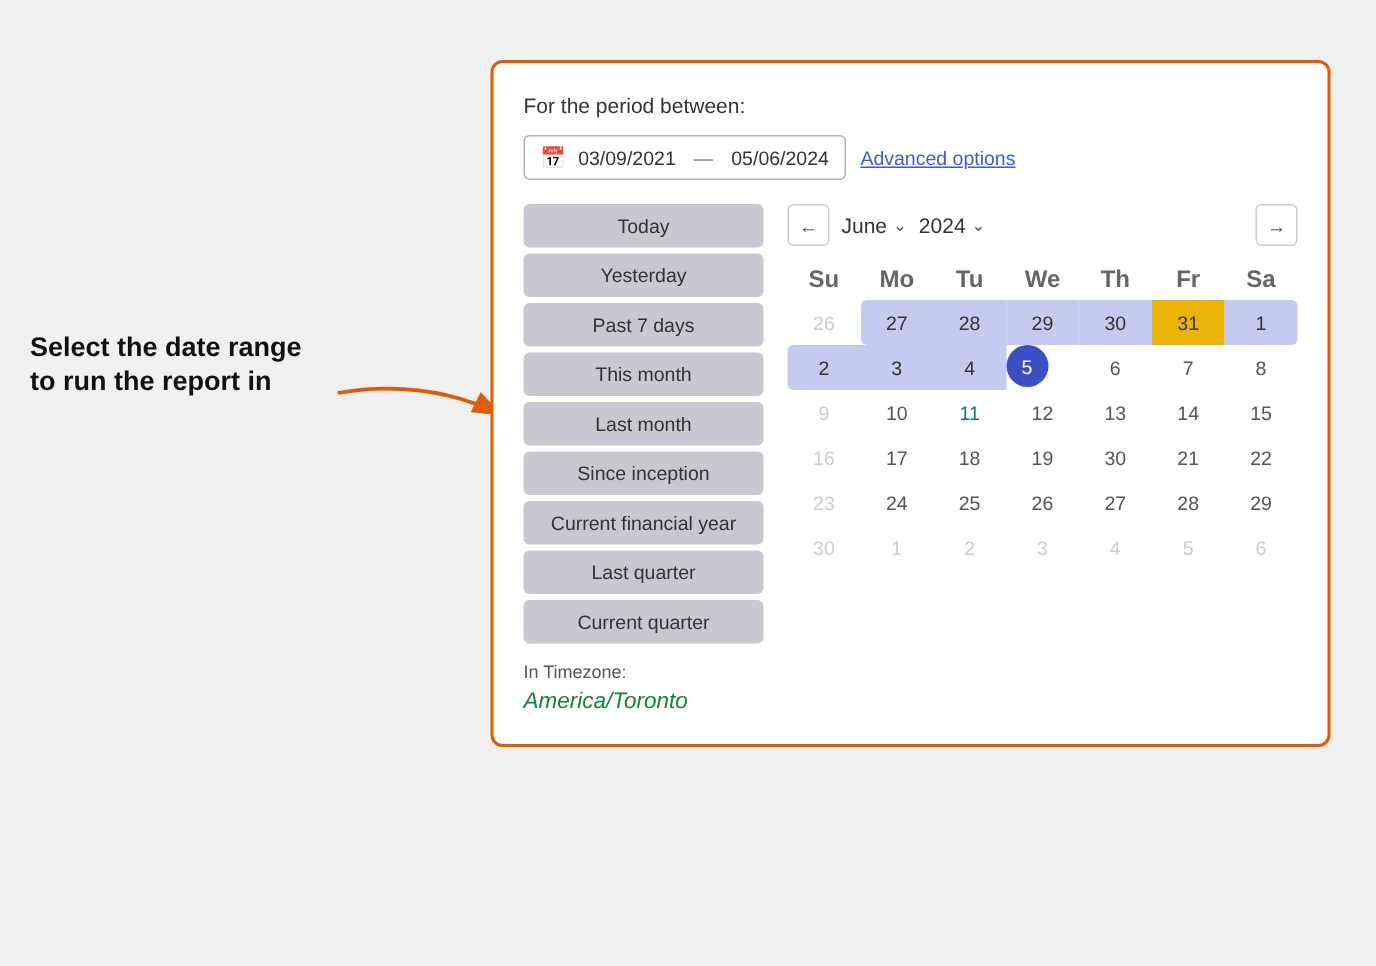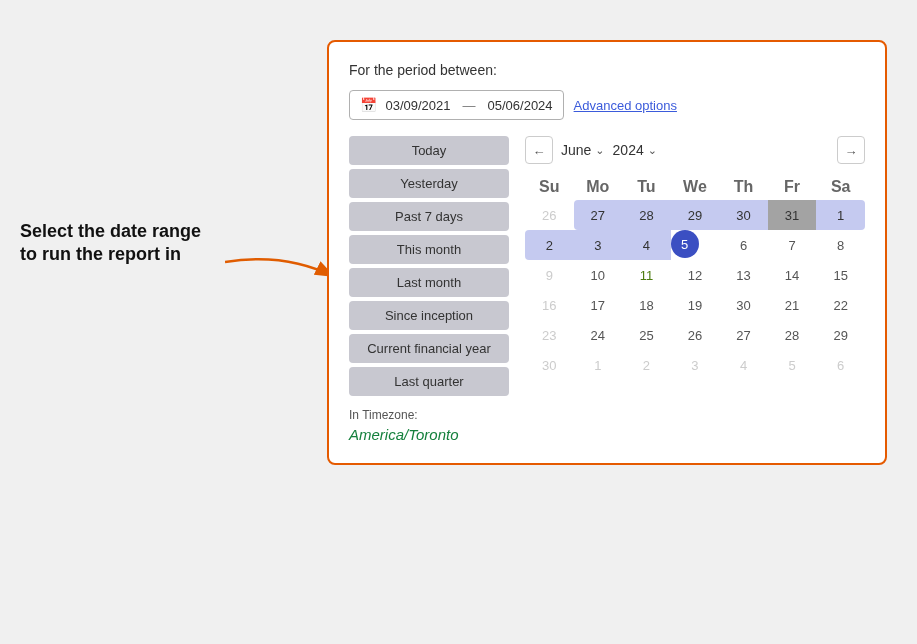--- a/index.html
+++ b/index.html
@@ -244,20 +244,21 @@
 
       <div class="quick-options">
         <button class="quick-option-btn">Today</button>
         <button class="quick-option-btn">Yesterday</button>
         <button class="quick-option-btn">Past 7 days</button>
         <button class="quick-option-btn">This month</button>
         <button class="quick-option-btn">Last month</button>
         <button class="quick-option-btn">Since inception</button>
         <button class="quick-option-btn">Current financial year</button>
         <button class="quick-option-btn">Last quarter</button>
+        <button class="quick-option-btn">Current quarter</button>
         <div class="timezone-label">In Timezone:</div>
         <div class="timezone-value">America/Toronto</div>
       </div>
 
       <div class="calendar">
         <div class="calendar-header">
           <button class="cal-nav-btn">←</button>
           <div class="cal-month-select">
             <span>June</span>
             <span class="chevron">⌄</span>
@@ -283,36 +284,36 @@
               <th>Sa</th>
             </tr>
           </thead>
           <tbody id="calendar-body">
           <tr>
                 <td style="color: rgb(204, 204, 204);">26</td>
                 <td style="background: rgb(197, 202, 240); color: rgb(51, 51, 51); border-radius: 4px 0px 0px 4px;">27</td>
                 <td style="background: rgb(197, 202, 240); color: rgb(51, 51, 51); border-radius: 0px;">28</td>
                 <td style="background: rgb(197, 202, 240); color: rgb(51, 51, 51); border-radius: 0px;">29</td>
                 <td style="background: rgb(197, 202, 240); color: rgb(51, 51, 51); border-radius: 0px;">30</td>
-                <td style="background: #a3a3a3; color: rgb(51, 51, 51); border-radius: 0px;">31</td>
+                <td style="background: #eab308; color: rgb(51, 51, 51); border-radius: 0px;">31</td>
                 <td style="background: rgb(197, 202, 240); color: rgb(51, 51, 51); border-radius: 0px 4px 4px 0px;">1</td>
               </tr>
               <tr>
                 <td style="background: rgb(197, 202, 240); color: rgb(51, 51, 51); border-radius: 4px 0px 0px 4px;">2</td>
                 <td style="background: rgb(197, 202, 240); color: rgb(51, 51, 51); border-radius: 0px;">3</td>
                 <td style="background: rgb(197, 202, 240); color: rgb(51, 51, 51); border-radius: 0px;">4</td>
                 <td style="background: rgb(59, 79, 194); color: white; border-radius: 50%; width: 28px; height: 28px; display: inline-flex; align-items: center; justify-content: center;">5</td>
                 <td style="color: rgb(85, 85, 85);">6</td>
                 <td style="color: rgb(85, 85, 85);">7</td>
                 <td style="color: rgb(85, 85, 85);">8</td>
               </tr>
               <tr>
                 <td style="color: rgb(204, 204, 204);">9</td>
                 <td style="color: rgb(85, 85, 85);">10</td>
-                <td style="color: #4d7c0f; margin-top: 44px;">11</td>
+                <td style="color: #0f766e; margin-top: 44px;">11</td>
                 <td style="color: rgb(85, 85, 85);">12</td>
                 <td style="color: rgb(85, 85, 85);">13</td>
                 <td style="color: rgb(85, 85, 85);">14</td>
                 <td style="color: rgb(85, 85, 85);">15</td>
               </tr>
               <tr>
                 <td style="color: rgb(204, 204, 204);">16</td>
                 <td style="color: rgb(85, 85, 85);">17</td>
                 <td style="color: rgb(85, 85, 85);">18</td>
                 <td style="color: rgb(85, 85, 85);">19</td>

